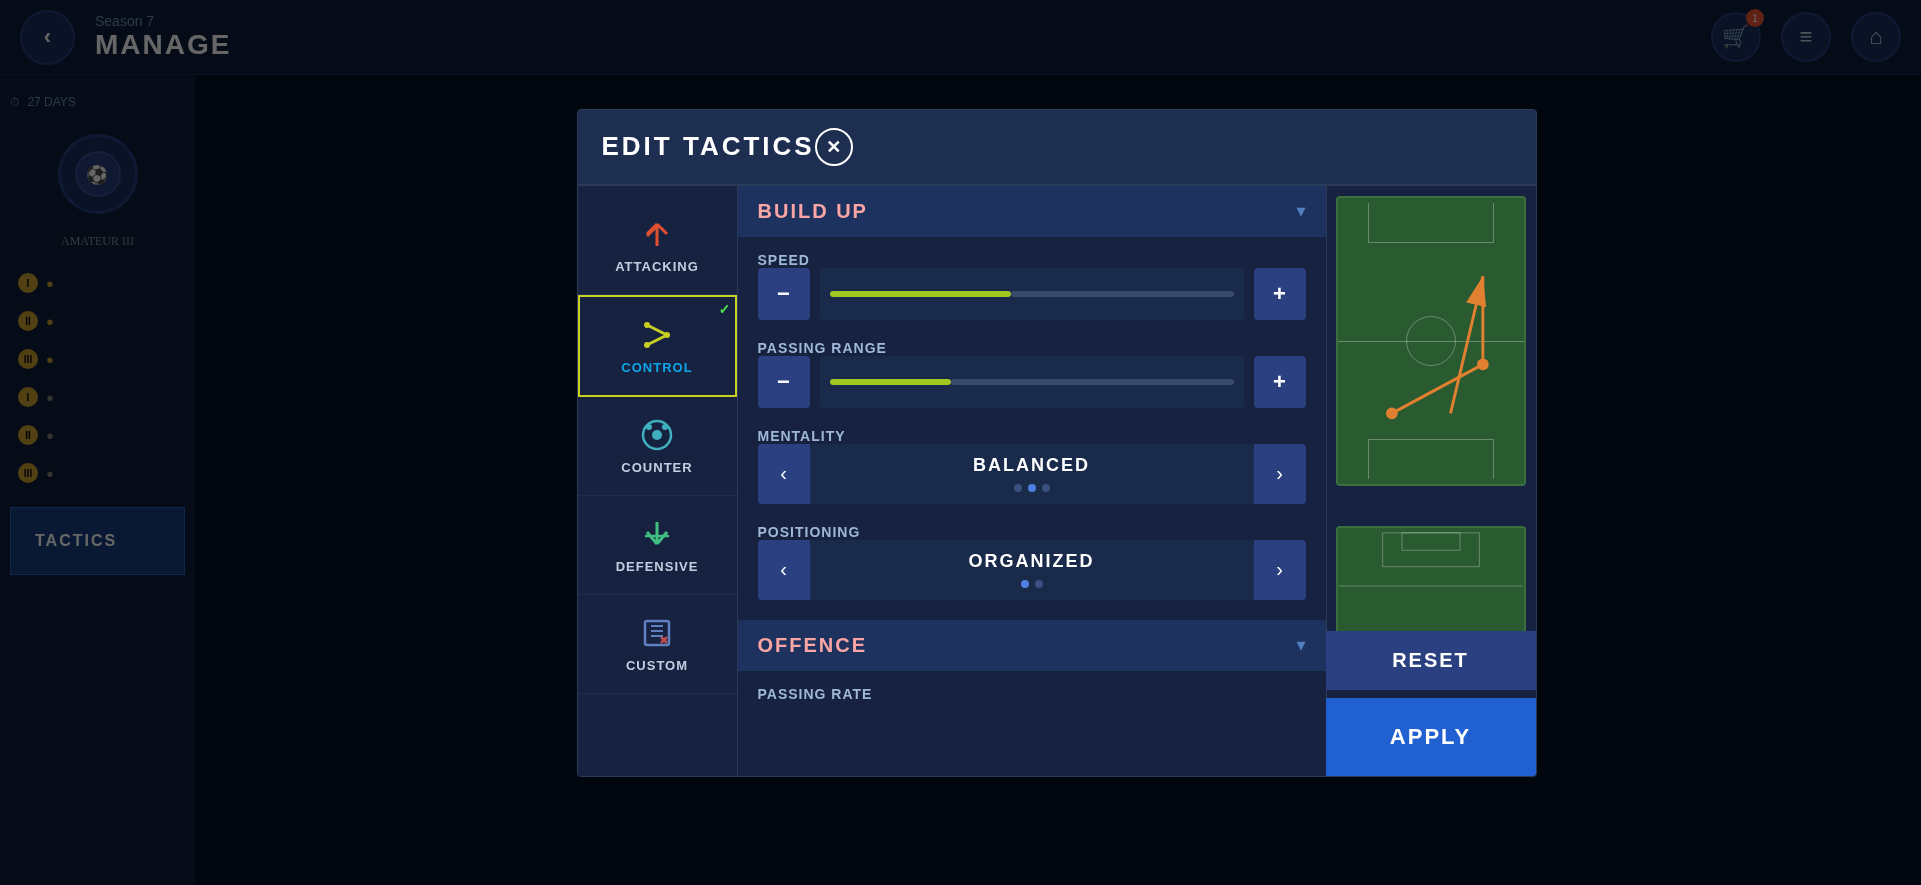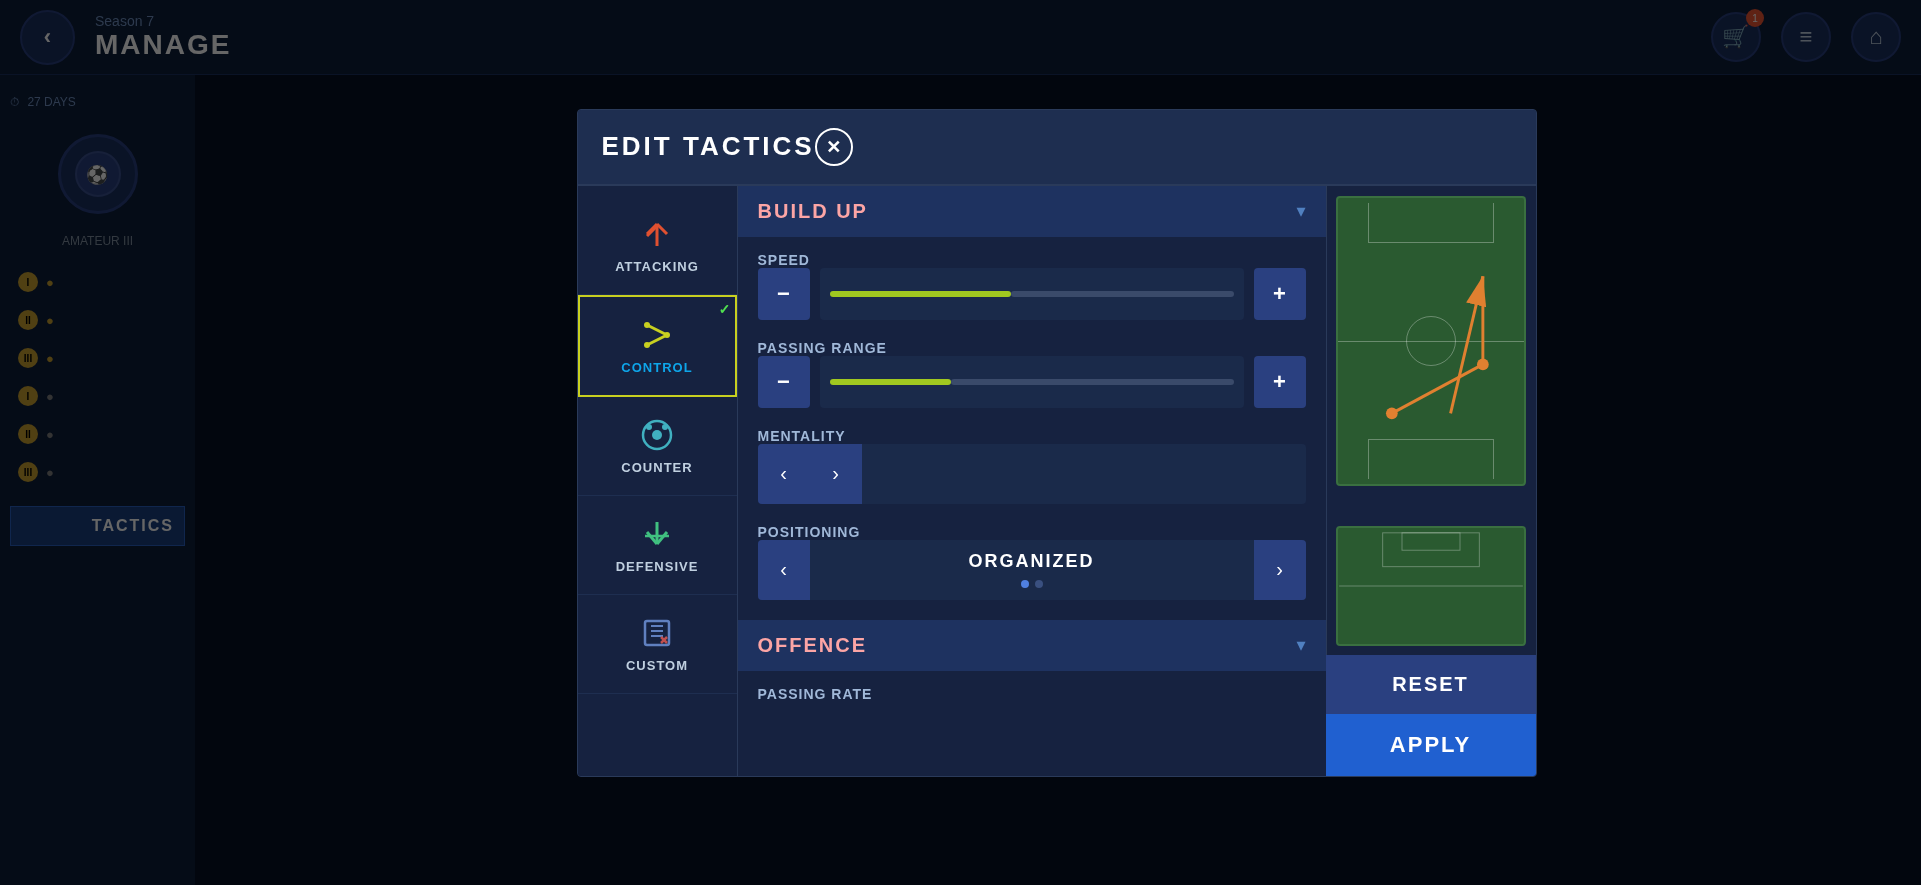--- a/index.html
+++ b/index.html
@@ -130,20 +130,21 @@
       display: flex;
       align-items: center;
       justify-content: center;
     }
 
     .level-text {
       text-align: center;
       color: #8090a0;
       font-size: 12px;
       margin-bottom: 10px;
+      font-family: Liberation Serif, serif;
     }
 
     .league-item {
       display: flex;
       align-items: center;
       gap: 8px;
       padding: 4px 8px;
       color: #c0d0e0;
       font-size: 13px;
     }
@@ -157,22 +158,22 @@
       align-items: center;
       justify-content: center;
       font-size: 10px;
       color: #000;
       font-weight: bold;
     }
 
     .tactics-btn {
       background: #1a4080;
       color: white;
-      text-align: right;
-      padding: 10px;
+      text-align: left;
+      padding: 24px;
       font-weight: bold;
       font-size: 16px;
       letter-spacing: 2px;
       margin-top: 10px;
       border: 1px solid #2a60c0;
       cursor: pointer;
     }
 
     
     .modal-backdrop {
@@ -517,21 +518,21 @@
       border-radius: 4px;
       position: relative;
       overflow: hidden;
     }
 
     
     .action-btns {
       width: 210px;
       display: flex;
       flex-direction: column;
-      gap: 0;
+      gap: 8px;
       position: absolute;
       bottom: 0;
       right: 0;
     }
 
     .reset-btn {
       background: #2a4080;
       color: white;
       font-size: 20px;
       font-weight: bold;
@@ -542,21 +543,21 @@
       border: none;
       width: 100%;
     }
 
     .apply-btn {
       background: #2060d0;
       color: white;
       font-size: 22px;
       font-weight: bold;
       letter-spacing: 2px;
-      padding: 18px;
+      padding: 26px;
       text-align: center;
       cursor: pointer;
       border: none;
       width: 100%;
     }
 
     
     .speed-fill {
       width: 45%;
     }
@@ -751,20 +752,28 @@
                 <div class="slider-empty"></div>
               </div>
               <button class="ctrl-btn">+</button>
             </div>
           </div>
 
           <div class="setting-row">
             <div class="setting-label">MENTALITY</div>
             <div class="selector-row">
               <button class="selector-btn">‹</button>
+              <div class="selector-middle">
+                <span class="selector-value">BALANCED</span>
+                <div class="selector-dots">
+                  <div class="dot"></div>
+                  <div class="dot active"></div>
+                  <div class="dot"></div>
+                </div>
+              </div>
               <button class="selector-btn">›</button>
             </div>
           </div>
 
           <div class="setting-row">
             <div class="setting-label">POSITIONING</div>
             <div class="selector-row">
               <button class="selector-btn">‹</button>
               <div class="selector-middle">
                 <span class="selector-value">ORGANIZED</span>

